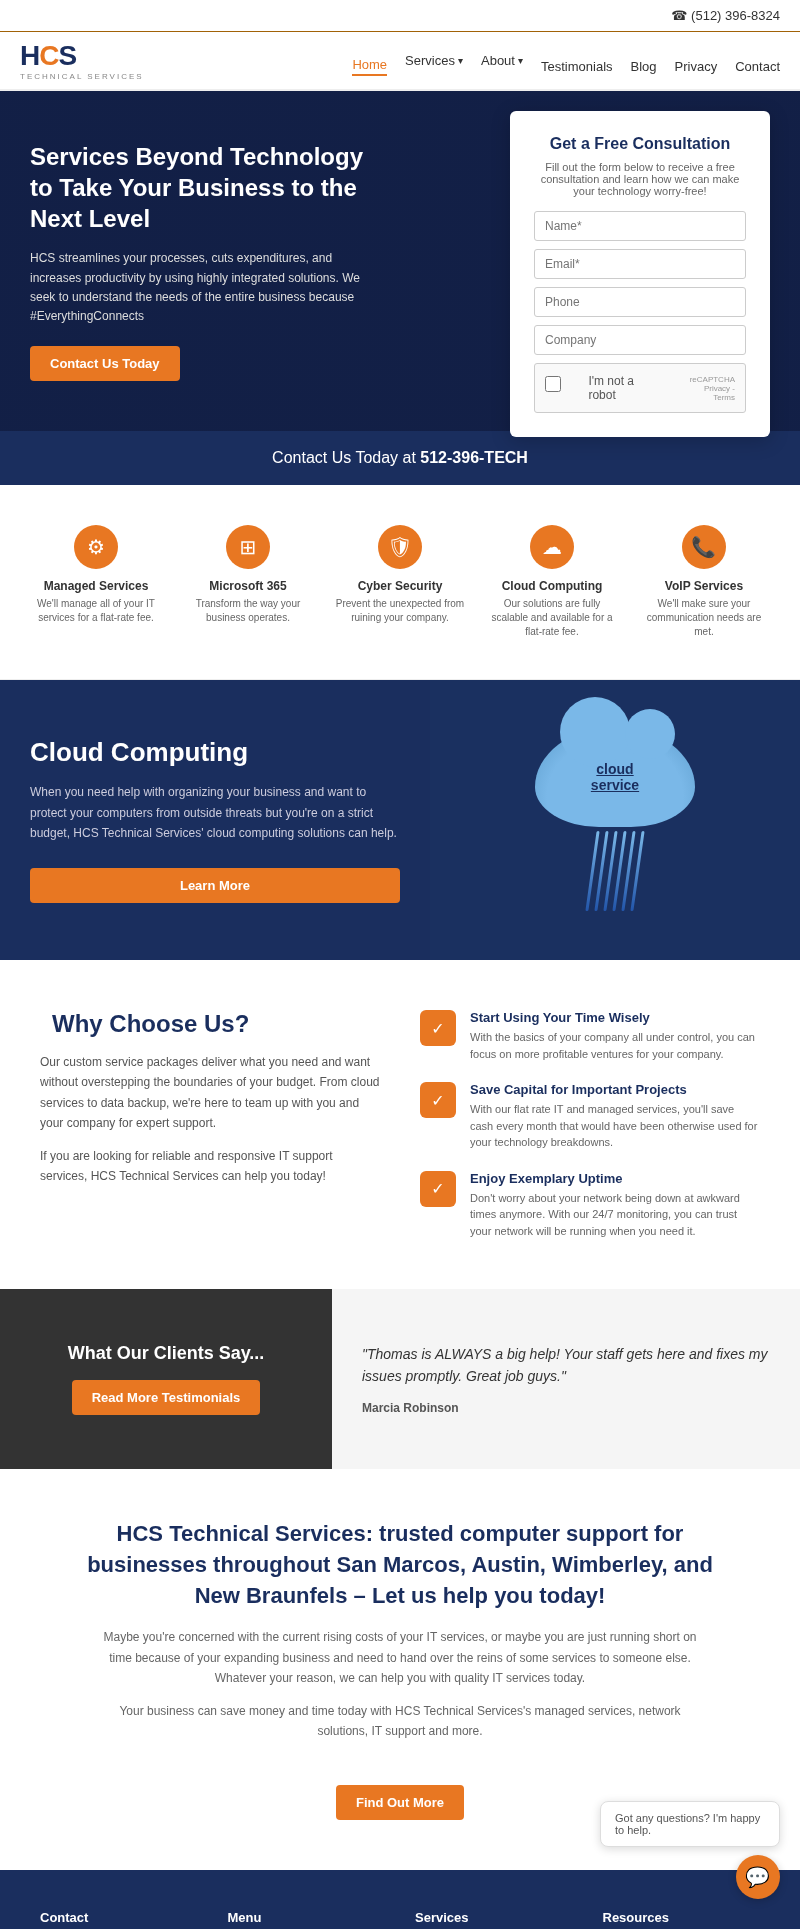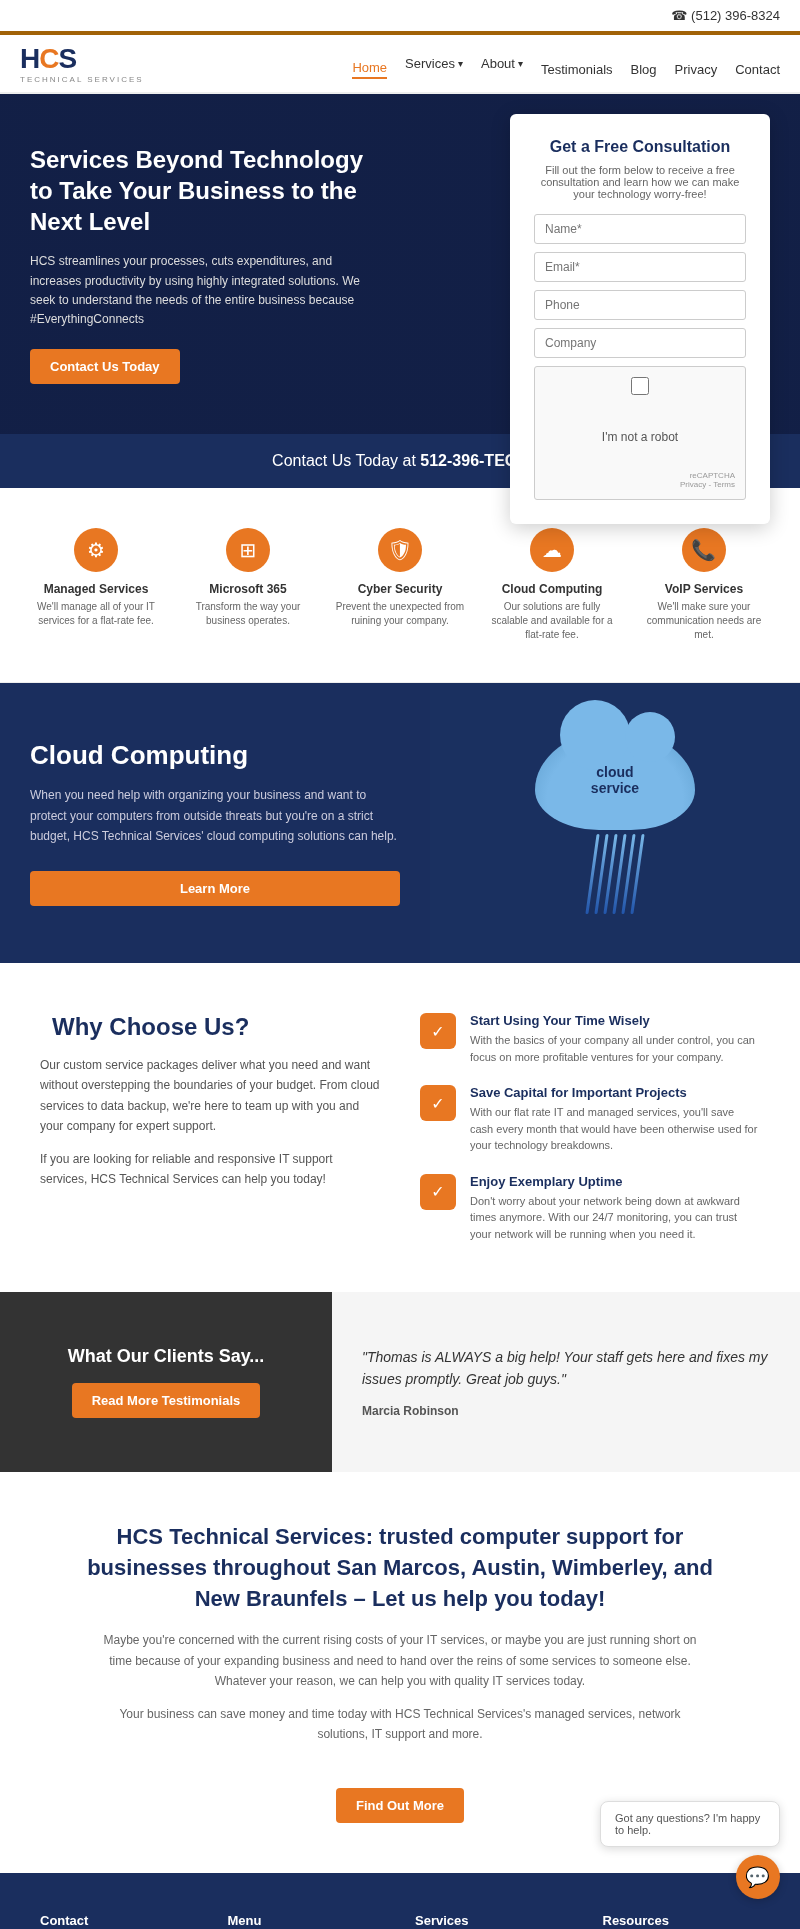--- a/index.html
+++ b/index.html
@@ -1,19 +1,19 @@
 <!DOCTYPE html>
 <html><head>
   <meta charset="utf-8">
   <style>
     * { margin: 0; padding: 0; box-sizing: border-box; }
     body { font-family: Arial, sans-serif; font-size: 14px; color: #333; width: 800px; }
 
     
-    .top-bar { background: #fff; text-align: right; padding: 8px 20px; font-size: 13px; border-bottom: 4px solid #a16207; }
+    .top-bar { background: #fff; text-align: right; padding: 8px 20px; font-size: 13px; border-bottom: 1px solid #a16207; }
     .top-bar a { color: #333; text-decoration: none; }
     .nav { background: #fff; display: flex; align-items: center; padding: 8px 20px; border-bottom: 2px solid #eee; }
     .logo { display: flex; align-items: center; margin-right: auto; }
     .logo-text { font-size: 28px; font-weight: 900; color: #1a2e5e; letter-spacing: -1px; }
     .logo-text span { color: #e87722; }
     .logo-sub { font-size: 8px; color: #888; display: block; text-align: center; letter-spacing: 2px; }
     .nav-links { display: flex; gap: 18px; align-items: center; font-size: 13px; }
     .nav-links a { text-decoration: none; color: #333; margin-top: 12px; }
     .nav-links a.active { color: #e87722; border-bottom: 2px solid #e87722; padding-bottom: 2px; }
     .nav-links .has-dropdown { display: flex; align-items: center; gap: 3px; cursor: pointer; }
@@ -22,21 +22,21 @@
     
     .hero { background: linear-gradient(rgba(15,25,60,0.7), rgba(15,25,60,0.7)), #1a2e5e; min-height: 340px; position: relative; display: flex; align-items: center; padding: 40px 30px; }
     .hero-content { max-width: 340px; color: #fff; }
     .hero-content h1 { font-size: 24px; font-weight: 900; margin-bottom: 15px; line-height: 1.3; }
     .hero-content p { font-size: 12px; line-height: 1.6; margin-bottom: 20px; color: #ddd; }
     .btn-orange { background: #e87722; color: #fff; border: none; padding: 10px 20px; border-radius: 4px; cursor: pointer; font-size: 13px; font-weight: bold; }
     .consultation-card { position: absolute; right: 30px; top: 20px; background: #fff; border-radius: 6px; padding: 24px; width: 260px; box-shadow: 0 4px 20px rgba(0,0,0,0.2); }
     .consultation-card h3 { font-size: 16px; font-weight: 900; color: #1a2e5e; margin-bottom: 8px; text-align: center; }
     .consultation-card p { font-size: 11px; color: #666; text-align: center; margin-bottom: 14px; }
     .consultation-card input { width: 100%; border: 1px solid #ccc; border-radius: 3px; padding: 7px 10px; font-size: 12px; margin-bottom: 8px; outline: none; }
-    .recaptcha-box { border: 1px solid #ccc; border-radius: 3px; padding: 10px; display: flex; align-items: center; gap: 27px; font-size: 12px; color: #555; background: #f9f9f9; flex-direction: column; }
+    .recaptcha-box { border: 1px solid #ccc; border-radius: 3px; padding: 10px; display: flex; align-items: center; gap: 27px; font-size: 12px; color: #555; background: #f9f9f9; }
     .recaptcha-box input[type=checkbox] { width: 18px; height: 18px; }
     .recaptcha-logo { font-size: 8px; color: #999; text-align: right; margin-left: auto; }
 
     
     .contact-bar { background: #1a2e5e; color: #fff; text-align: center; padding: 18px; font-size: 16px; }
     .contact-bar strong { font-weight: 900; }
 
     
     .services-row { display: flex; justify-content: center; gap: 0; padding: 30px 20px; background: #fff; border-bottom: 1px solid #eee; }
     .service-item { text-align: center; flex: 1; padding: 10px; }
@@ -47,21 +47,21 @@
     
     .cloud-section { display: flex; min-height: 280px; }
     .cloud-left { background: #1a2e5e; flex: 1; padding: 50px 30px; color: #fff; display: flex; flex-direction: column; justify-content: center; }
     .cloud-left h2 { font-size: 26px; font-weight: 900; margin-bottom: 14px; }
     .cloud-left p { font-size: 12px; line-height: 1.7; color: #ccd; margin-bottom: 24px; }
     .cloud-right { flex: 1; background: #1a3060; display: flex; align-items: center; justify-content: center; overflow: hidden; }
     .cloud-visual { text-align: center; color: #7ab8e8; }
     .cloud-shape { width: 160px; height: 100px; background: radial-gradient(ellipse at 50% 70%, #7ab8e8 60%, #5898c8 100%); border-radius: 50% 50% 40% 40% / 60% 60% 40% 40%; position: relative; margin: 0 auto; display: flex; align-items: center; justify-content: center; }
     .cloud-shape::before { content: ''; position: absolute; width: 70px; height: 70px; background: #7ab8e8; border-radius: 50%; top: -30px; left: 25px; }
     .cloud-shape::after { content: ''; position: absolute; width: 50px; height: 50px; background: #7ab8e8; border-radius: 50%; top: -18px; right: 20px; }
-    .cloud-label { position: relative; z-index: 1; font-size: 14px; font-weight: bold; color: #1a2e5e; }
+    .cloud-label { position: relative; z-index: 1; font-size: 14px; font-weight: bold; color: #1a2e5e; text-decoration: underline; }
     .cloud-lines { display: flex; gap: 6px; justify-content: center; margin-top: 4px; }
     .cloud-line { width: 3px; height: 80px; background: linear-gradient(#7ab8e8, #2255aa); border-radius: 2px; transform: skewX(-8deg); }
 
     
     .why-section { display: flex; padding: 50px 40px; gap: 40px; background: #fff; }
     .why-left { flex: 1; }
     .why-left h2 { font-size: 24px; font-weight: 900; color: #1a2e5e; margin-bottom: 14px; margin-left: 12px; }
     .why-left p { font-size: 12px; line-height: 1.7; color: #555; margin-bottom: 12px; }
     .why-right { flex: 1; display: flex; flex-direction: column; gap: 20px; }
     .why-item { display: flex; gap: 14px; align-items: flex-start; }

